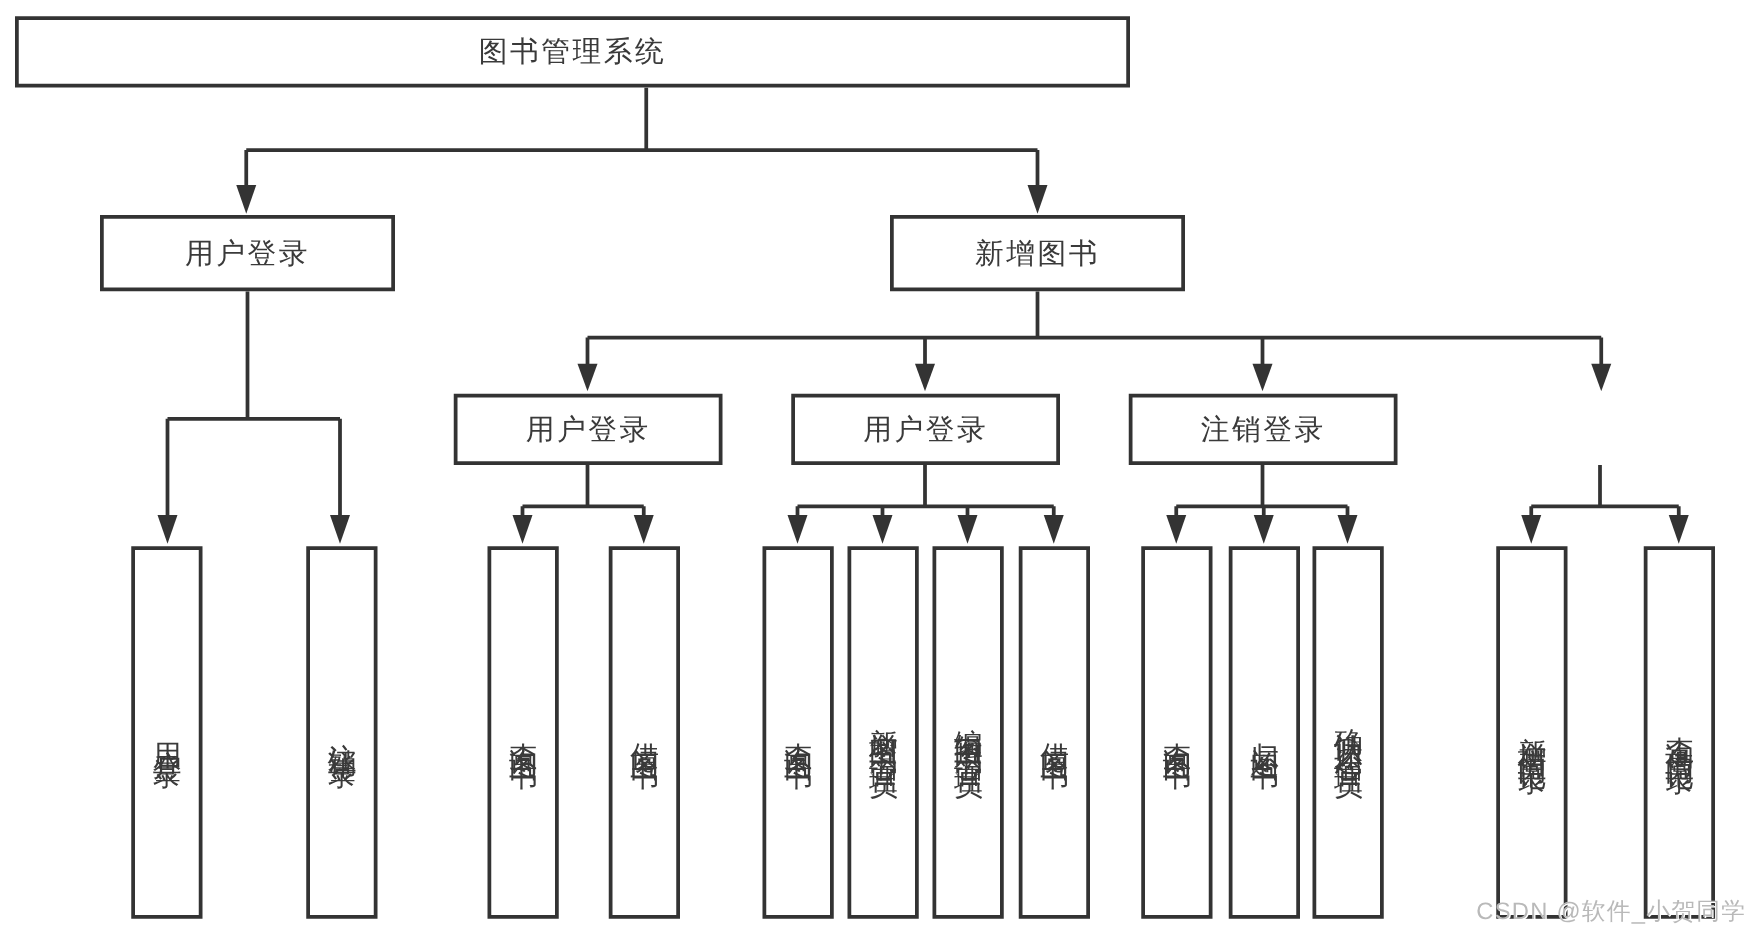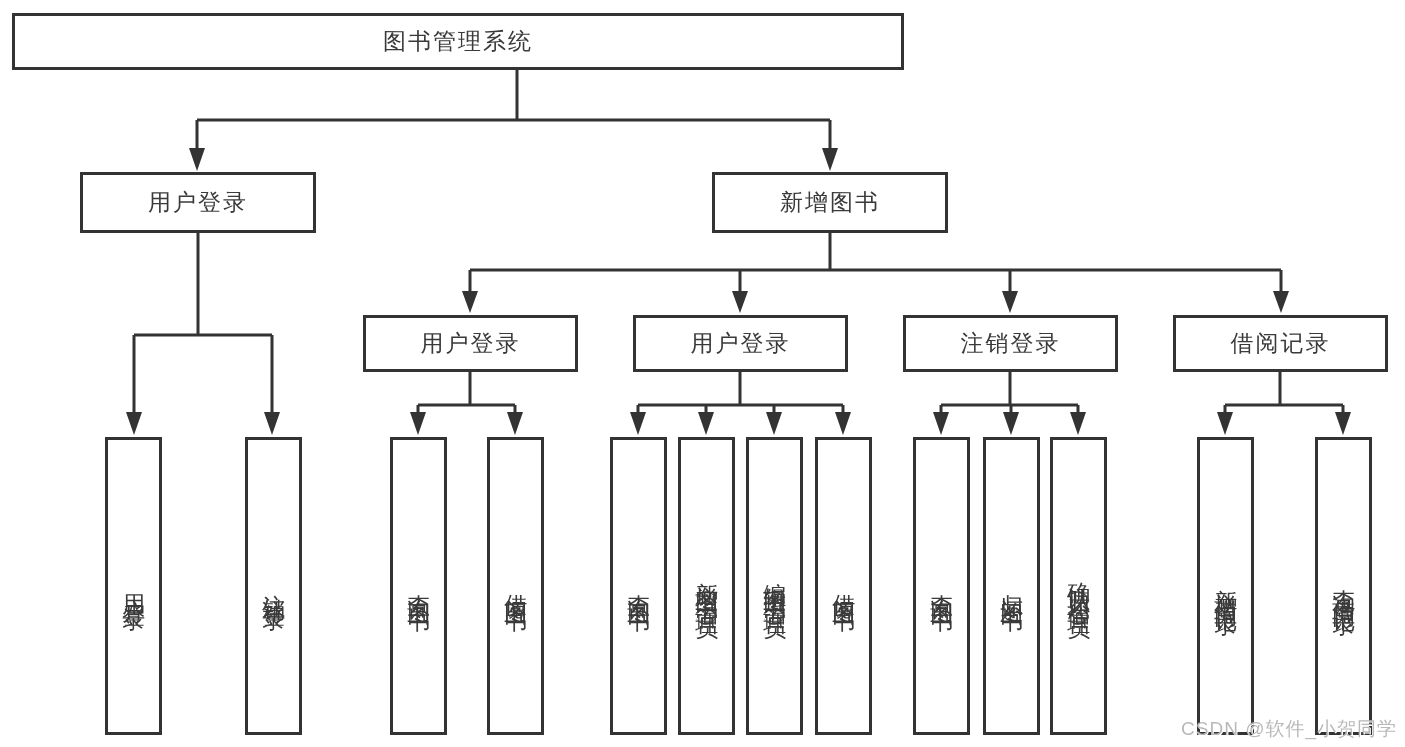--- a/index.html
+++ b/index.html
@@ -117,21 +117,20 @@
   </svg>
 
   <div class="box n-root">图书管理系统</div>
 
   <div class="box n-login">用户登录</div>
   <div class="box n-mgmt">新增图书</div>
 
   <div class="box lvl3 n-recommend">用户登录</div>
   <div class="box lvl3 n-borrow">用户登录</div>
   <div class="box lvl3 n-current">注销登录</div>
-  <div class="box lvl3 n-records">借阅记录</div>
 
   <div class="box leaf lf-login-0">用户登录</div>
   <div class="box leaf lf-login-1">注销登录</div>
 
   <div class="box leaf lf-rec-0">查询图书</div>
   <div class="box leaf lf-rec-1">借阅图书</div>
 
   <div class="box leaf lf-bor-0">查询图书</div>
   <div class="box leaf lf-bor-1">新增图书（管理员）</div>
   <div class="box leaf lf-bor-2">编辑图书（管理员）</div>

